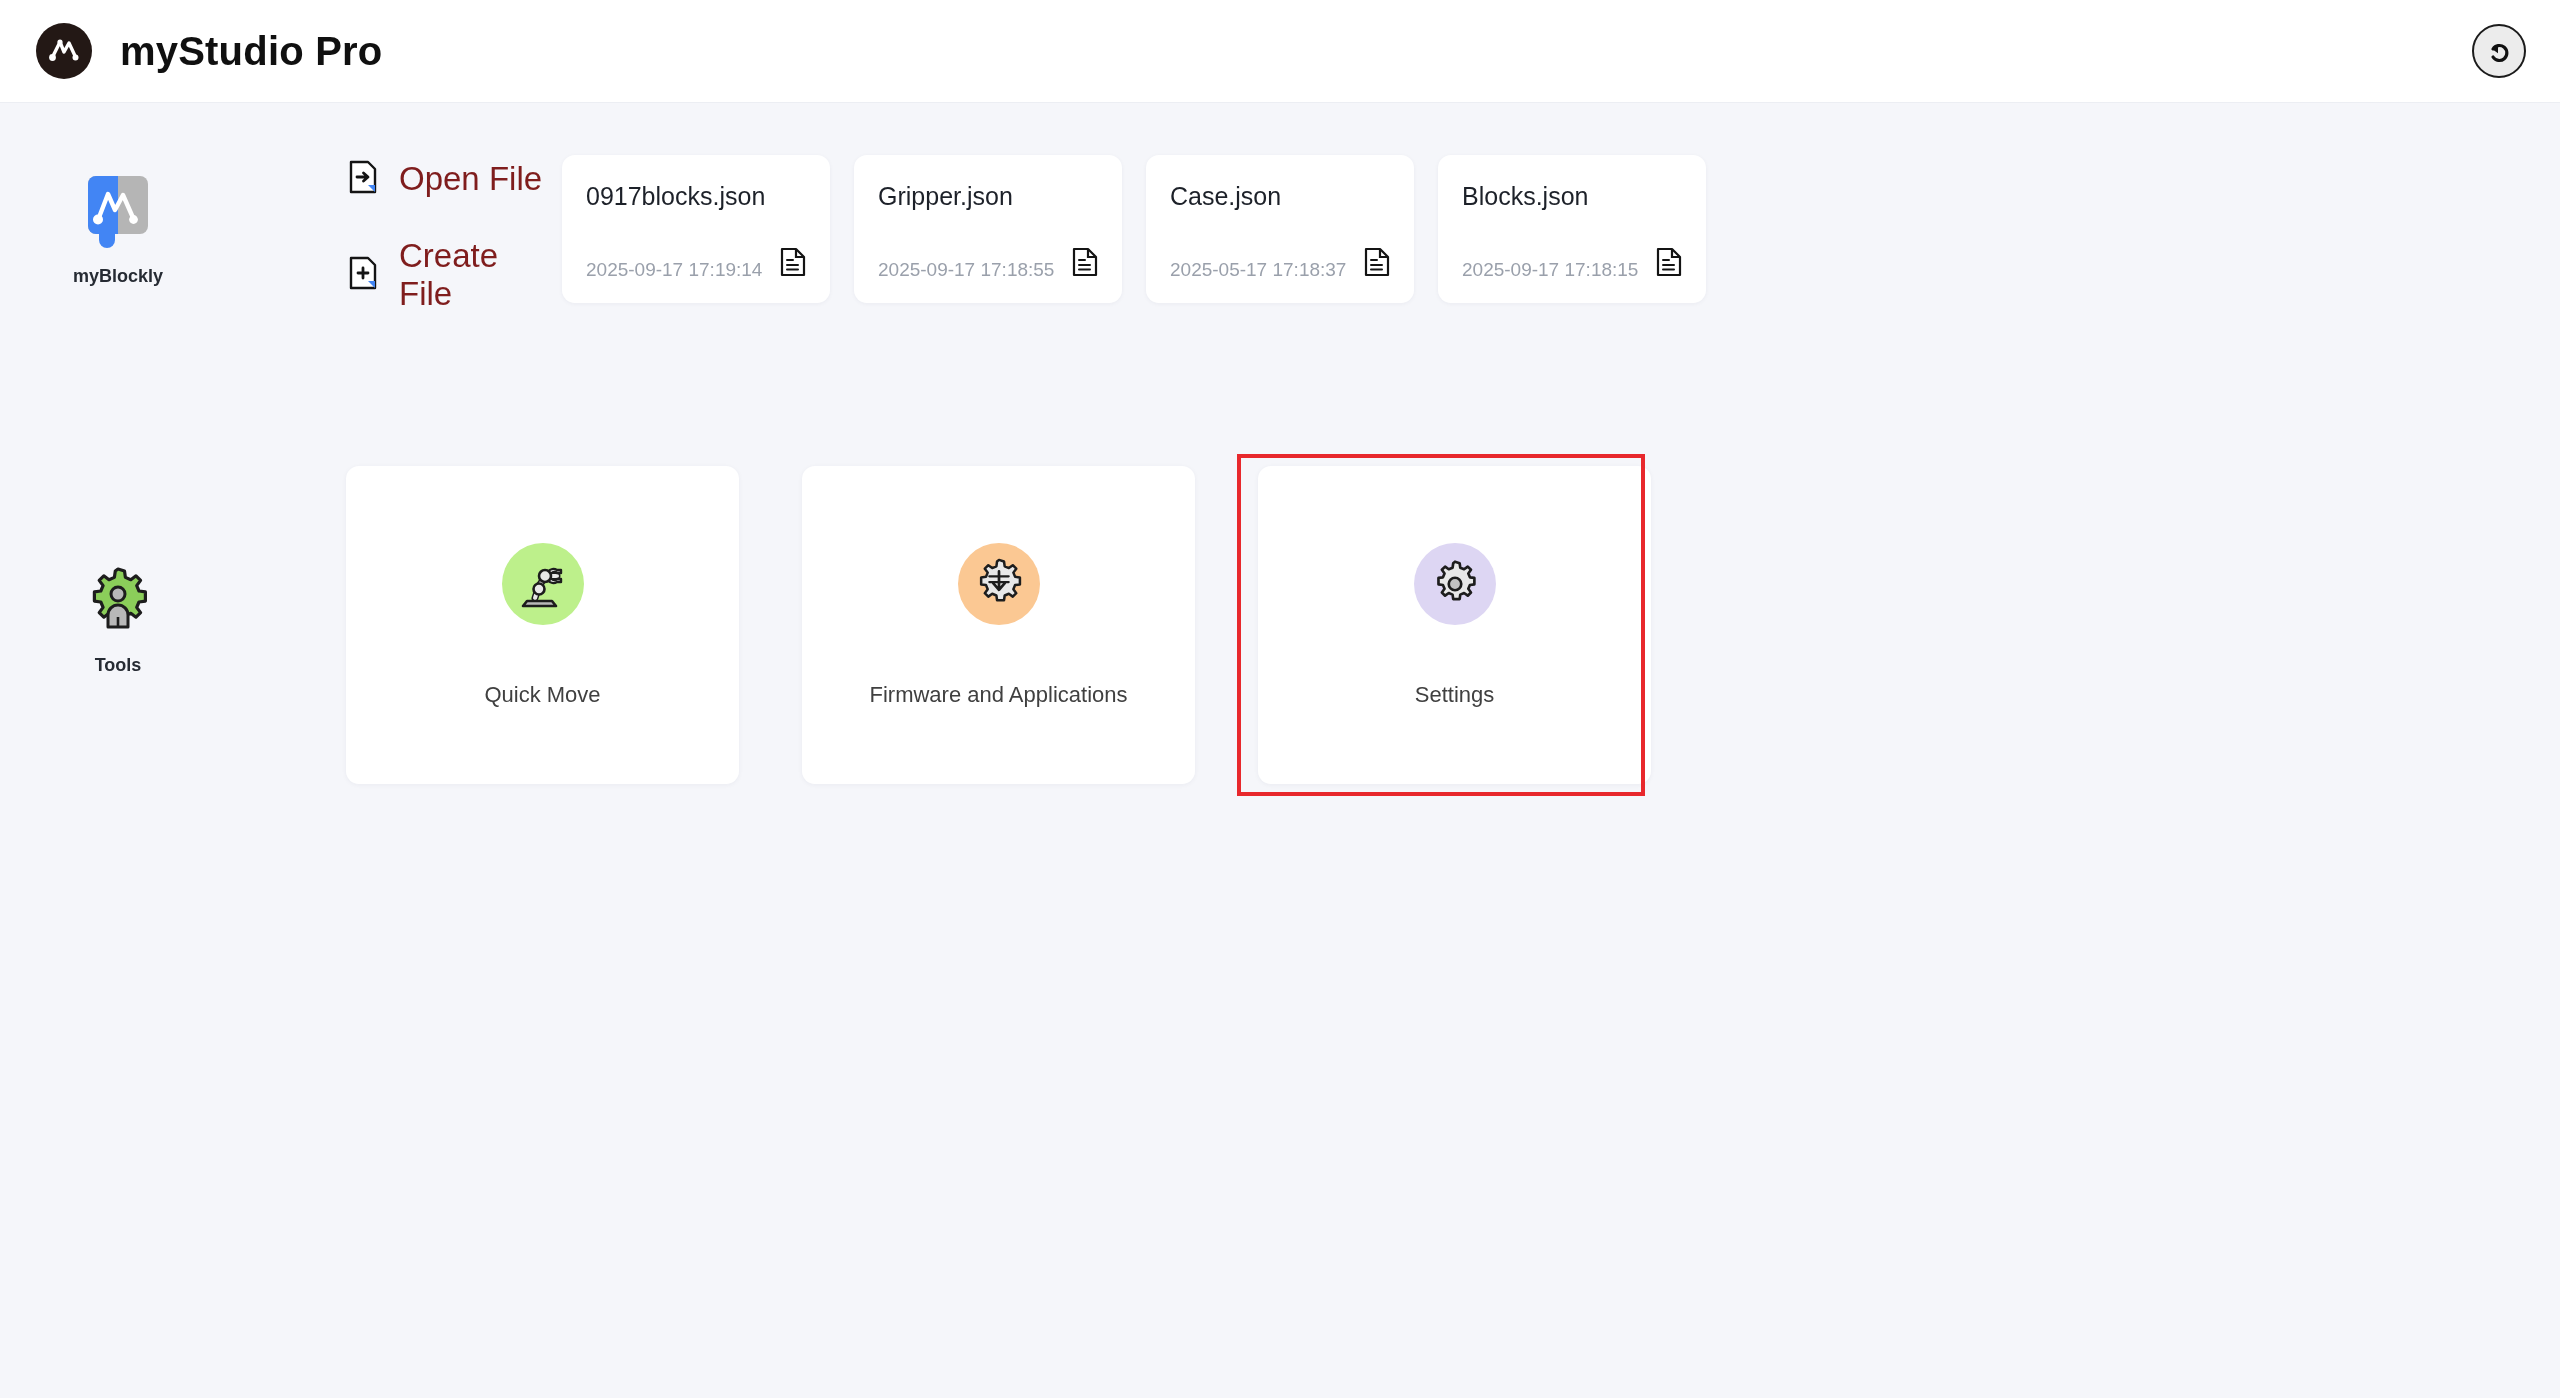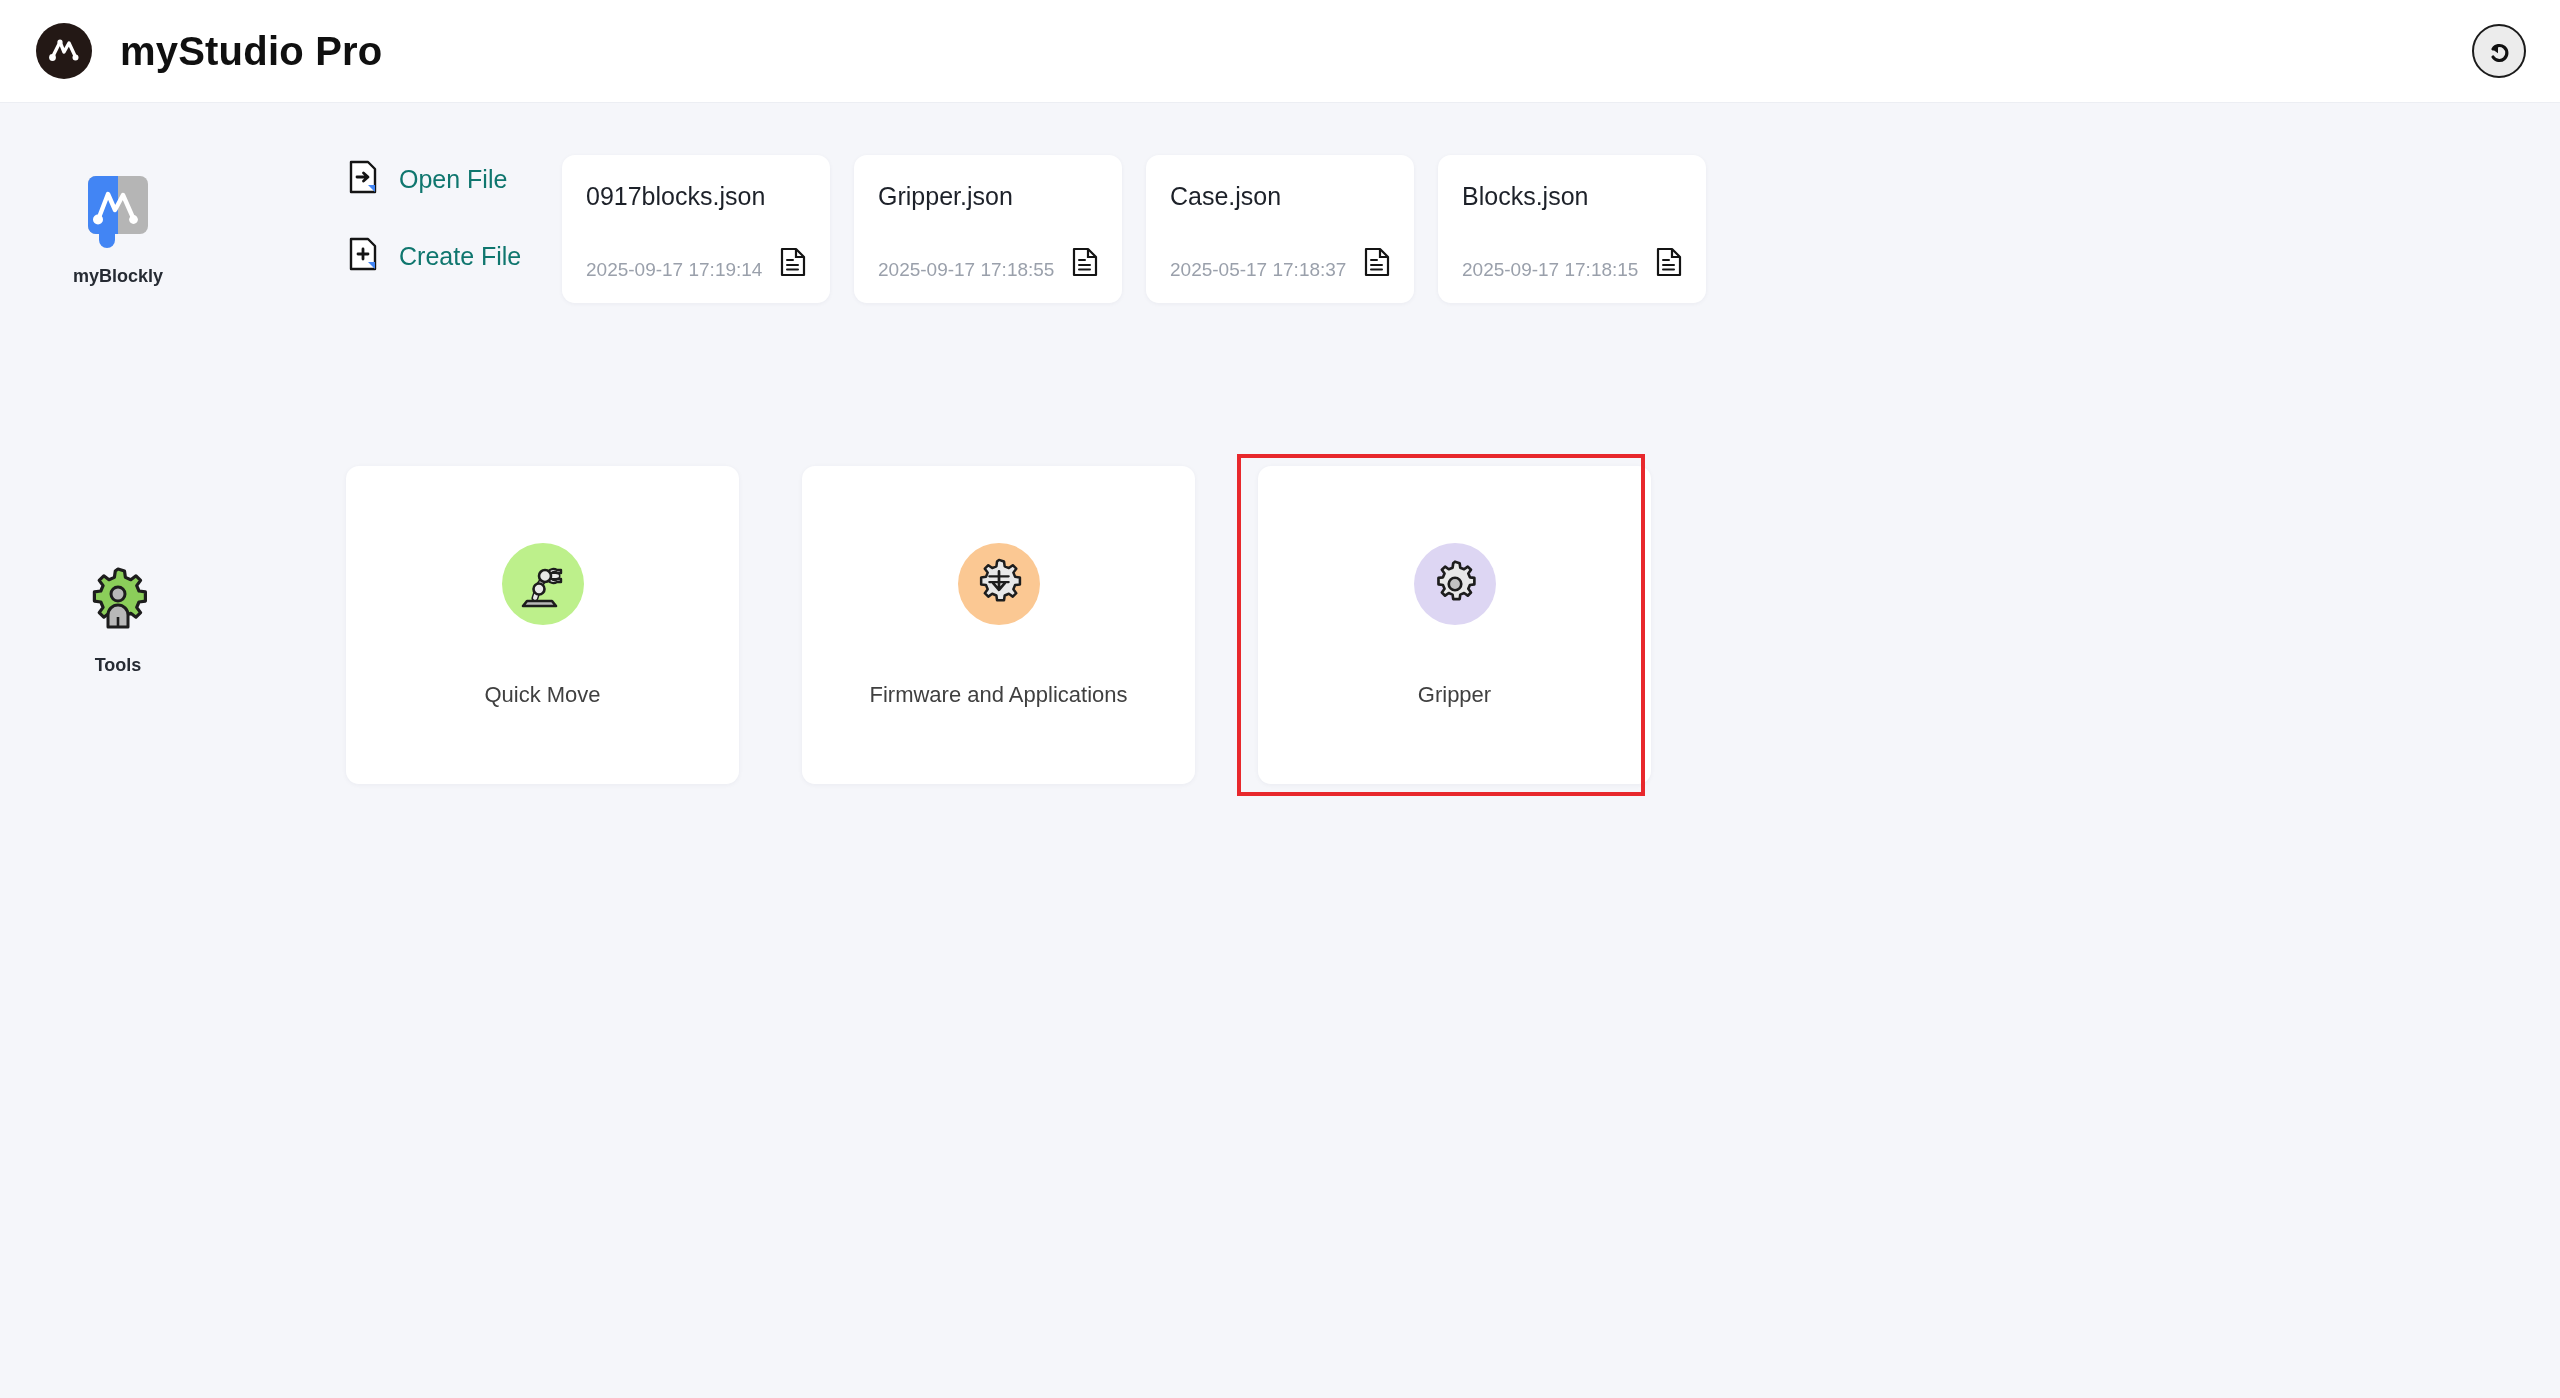--- a/index.html
+++ b/index.html
@@ -82,22 +82,22 @@
     gap: 39px;
   }
   .file-action {
     display: flex;
     align-items: center;
     gap: 21px;
     cursor: pointer;
     width: 200px;
   }
   .file-action .lbl {
-    font-size: 25px;
-    color: #0f766e;
+    font-size: 33px;
+    color: #7f1d1d;
   }
 
   
   .file-cards {
     position: absolute;
     left: 562px;
     top: 155px;
     display: flex;
     gap: 24px;
   }
@@ -336,18 +336,18 @@
   </div>
 
   <div class="tool-card-wrap">
     <div class="tool-card">
       <span class="tool-icon-circle" style="background:#ddd6f3">
         <svg width="50" height="50" viewBox="0 0 56 56">
           <path d="M28 3 l5.2 1.7 .7 5 4.3 1.8 4.1-3 3.6 3.6 -3 4.1 1.8 4.3 5 .7 0 7.2 -5 .7 -1.8 4.3 3 4.1 -3.6 3.6 -4.1-3 -4.3 1.8 -.7 5 -7.2 0 -.7-5 -4.3-1.8 -4.1 3 -3.6-3.6 3-4.1 -1.8-4.3 -5-.7 0-7.2 5-.7 1.8-4.3 -3-4.1 3.6-3.6 4.1 3 4.3-1.8 .7-5 z" fill="#e8e8e8" stroke="#1d1d1d" stroke-width="3" stroke-linejoin="round"></path>
           <circle cx="28" cy="28" r="7" fill="#c2c2c2" stroke="#1d1d1d" stroke-width="3"></circle>
         </svg>
       </span>
-      <span class="tname">Gripper</span>
+      <span class="tname">Settings</span>
     </div>
     <div class="highlight-box"></div>
   </div>
 
 </div>
 
 </body></html>

